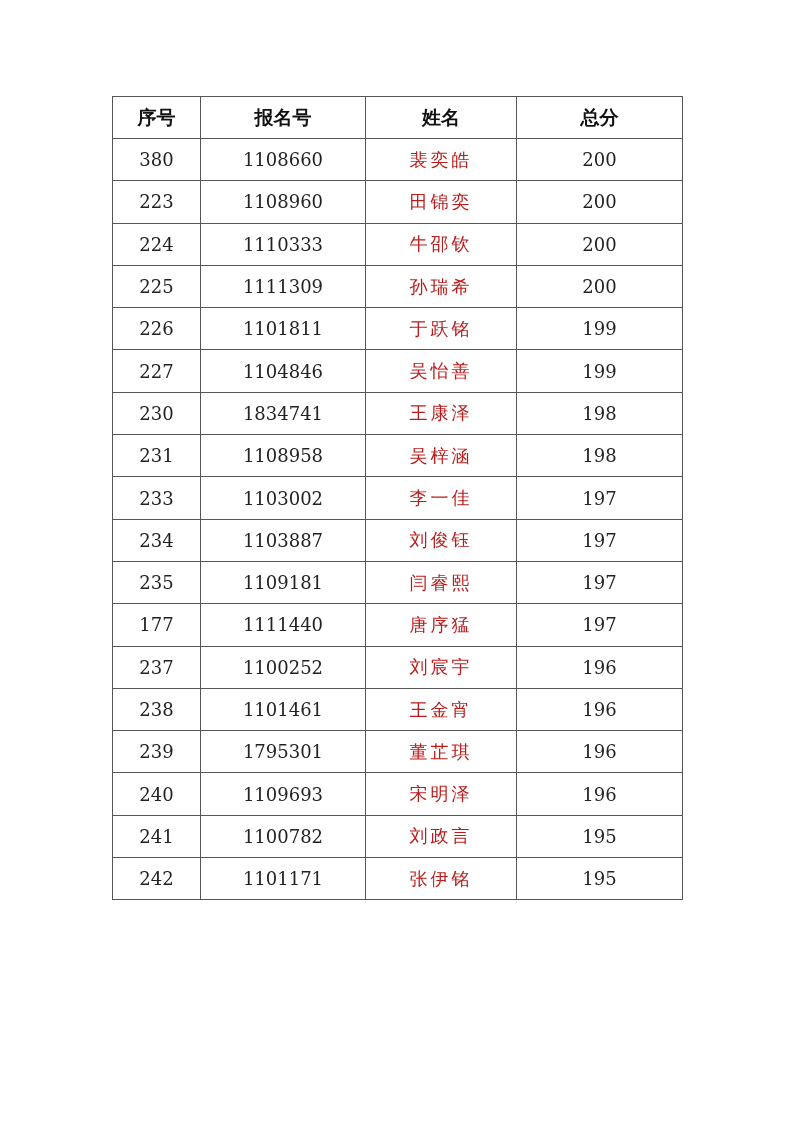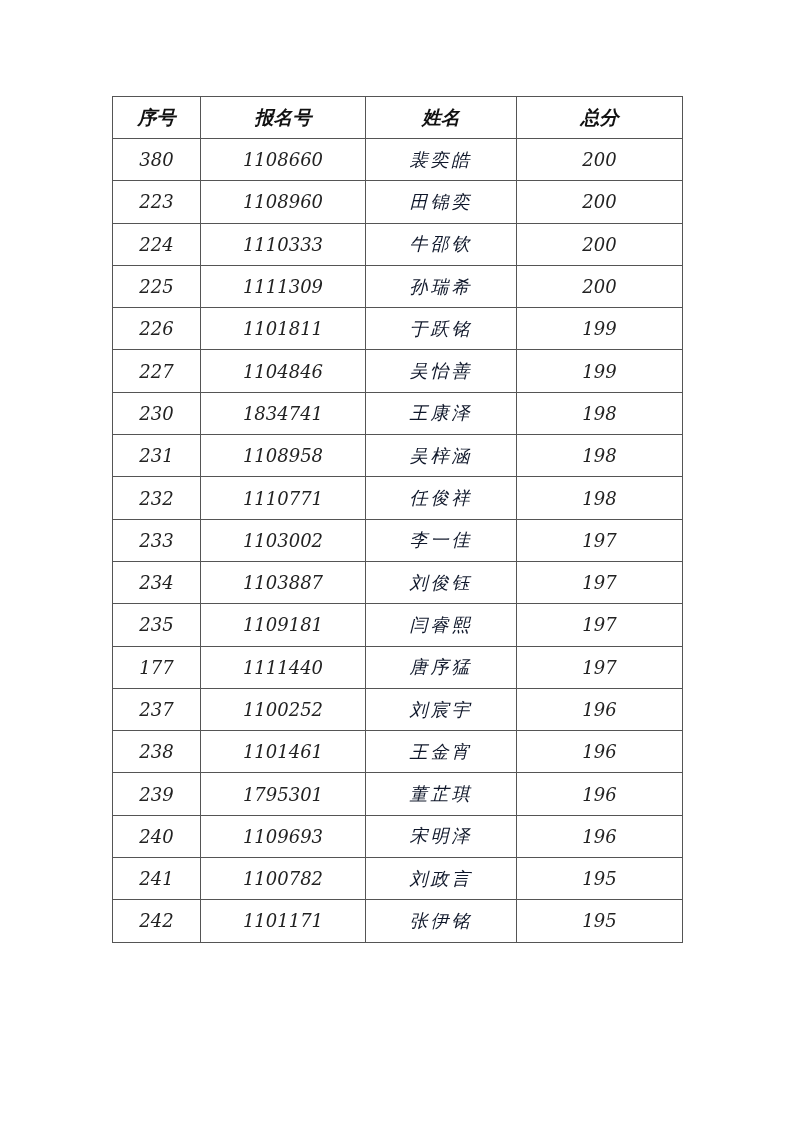--- a/index.html
+++ b/index.html
@@ -20,21 +20,20 @@
       background: #ffffff;
     }
     table.score-table {
       position: absolute;
       left: 112px;
       top: 96px;
       width: 570px;
       border-collapse: collapse;
       table-layout: fixed;
       color: #1a1a1a;
-      font-style: italic;
     }
     table.score-table col.c-seq { width: 88px; }
     table.score-table col.c-reg { width: 165px; }
     table.score-table col.c-name { width: 151px; }
     table.score-table col.c-score { width: 166px; }
     table.score-table th,
     table.score-table td {
       border: 1px solid #555555;
       text-align: center;
       vertical-align: middle;
@@ -50,21 +49,21 @@
     table.score-table td {
       height: 41.3px;
       font-family: "DejaVu Serif", "Liberation Serif", serif;
       font-size: 18px;
       color: #222222;
     }
     table.score-table td.name {
       font-family: "DejaVu Sans", sans-serif;
       font-size: 18px;
       letter-spacing: 3px;
-      color: #0f172a;
+      color: #b91c1c;
     }
   </style>
 </head>
 <body>
 
 <div class="page">
   <table class="score-table">
     <colgroup>
       <col class="c-seq">
       <col class="c-reg">
@@ -122,26 +121,20 @@
           <td class="name">王康泽</td>
           <td>198</td>
         </tr>
       <tr>
           <td>231</td>
           <td>1108958</td>
           <td class="name">吴梓涵</td>
           <td>198</td>
         </tr>
       <tr>
-          <td>232</td>
-          <td>1110771</td>
-          <td class="name">任俊祥</td>
-          <td>198</td>
-        </tr>
-      <tr>
           <td>233</td>
           <td>1103002</td>
           <td class="name">李一佳</td>
           <td>197</td>
         </tr>
       <tr>
           <td>234</td>
           <td>1103887</td>
           <td class="name">刘俊钰</td>
           <td>197</td>

